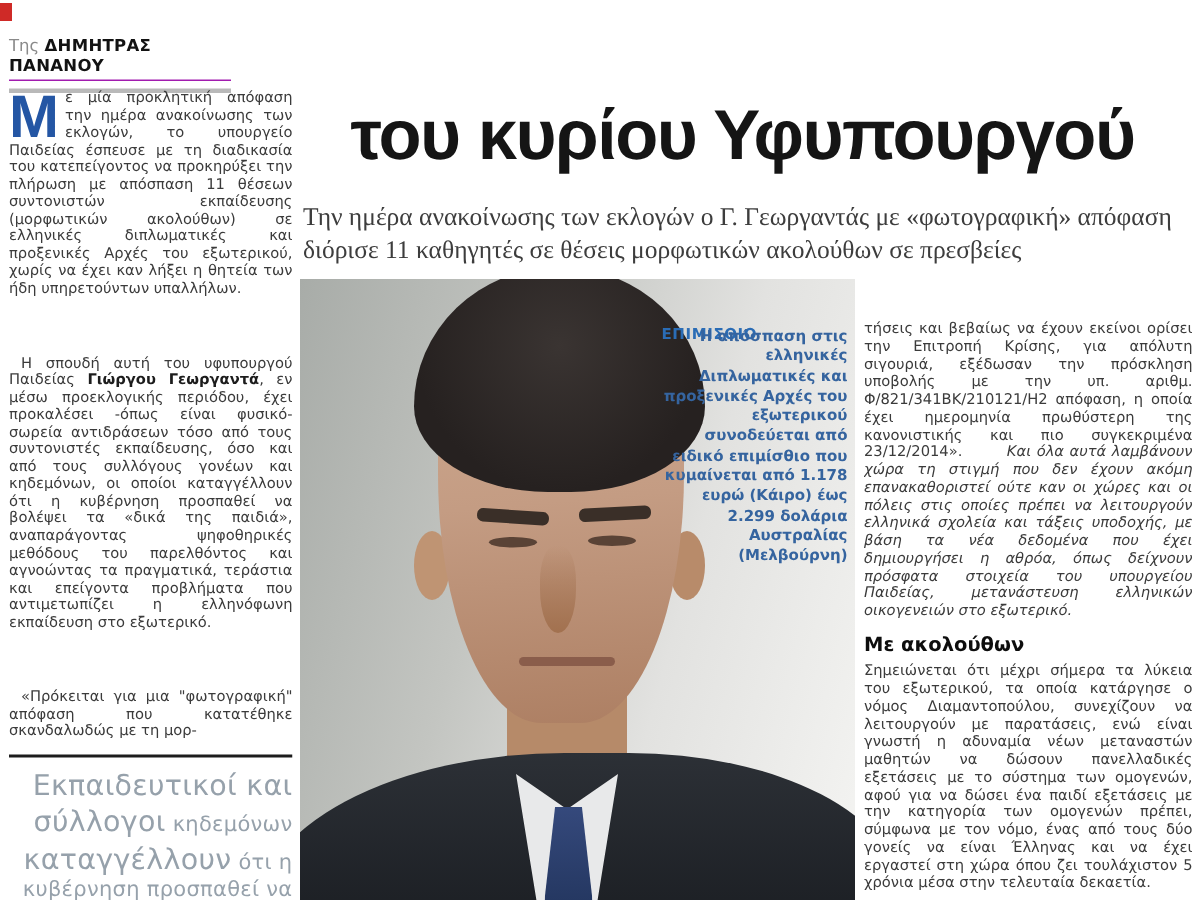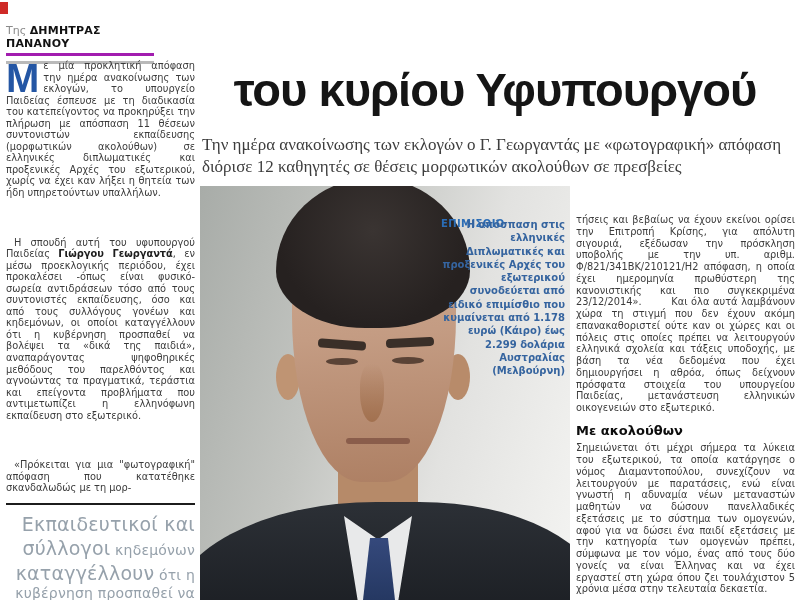--- a/index.html
+++ b/index.html
@@ -4,21 +4,21 @@
 <style>
   html,body{margin:0;padding:0;}
   body{width:800px;height:600px;background:#ffffff;font-family:"DejaVu Sans",sans-serif;}
   .page{position:relative;width:800px;height:600px;background:#fff;overflow:hidden;}
 
   
   .corner-mark{position:absolute;left:0;top:2px;width:8px;height:12px;background:#cf2a27;}
 
   
   .byline{position:absolute;left:6px;top:24px;width:148px;}
-  .byline-top{font-size:11px;border-bottom:3px solid #a21caf;padding-bottom:3px;}
+  .byline-top{font-size:11px;border-bottom:1px solid #a21caf;padding-bottom:3px;}
   .byline-prefix{color:#8a8a8a;}
   .byline-author{font-weight:bold;color:#121212;letter-spacing:.2px;}
   .byline-email{font-weight:bold;font-size:10.5px;color:#222;padding-top:3px;}
   .byline-rule{margin-top:5px;height:3px;background:#b9b9b9;}
 
   
   .headline{position:absolute;left:193px;top:10px;width:604px;margin:0;text-align:center;
     font-family:"Liberation Sans",sans-serif;font-weight:700;font-size:47px;line-height:1.13;
     color:#151515;letter-spacing:-1px;}
 
@@ -27,21 +27,21 @@
     font-family:"Liberation Serif",serif;font-size:17px;line-height:1.3;color:#3d3d3d;}
 
   
   .left-col{position:absolute;left:6px;top:60px;width:189px;height:540px;overflow:hidden;
     font-size:9.8px;line-height:1.18;color:#3b3b3b;text-align:justify;}
   .right-col{position:absolute;left:576px;top:214px;width:219px;height:386px;overflow:hidden;
     font-size:9.8px;line-height:1.2;color:#3b3b3b;text-align:justify;}
   .body-p{margin:0 0 2px 0;}
   .body-p.indent{text-indent:8px;margin-top:38px;}
   .body-p b{color:#1c1c1c;}
-  .ital{margin-left:26px;}
+  .ital{font-style:italic;margin-left:26px;}
   .dropcap{float:left;font-family:"Liberation Sans",sans-serif;font-weight:bold;font-size:40px;
     line-height:.8;color:#2456a4;margin:2px 4px 0 0;}
 
   
   .quote-rule{border-top:2px solid #1c1c1c;margin:9px 0 7px 0;}
   .pull-quote{color:#96a1ab;font-size:14px;line-height:1.28;text-align:right;letter-spacing:.2px;}
   .pq-lg{font-size:19px;}
 
   
   .photo{position:absolute;left:200px;top:186px;width:370px;height:414px;overflow:hidden;
@@ -91,21 +91,21 @@
       <span class="byline-author">ΔΗΜΗΤΡΑΣ ΠΑΝΑΝΟΥ</span>
     </div>
     <div class="byline-rule"></div>
   </div>
 
   <h1 class="headline">
     <br>
     <span>του κυρίου Υφυπουργού</span>
   </h1>
 
-  <p class="subheadline">Την ημέρα ανακοίνωσης των εκλογών ο Γ. Γεωργαντάς με «φωτογραφική» απόφαση διόρισε 12 καθηγητές σε θέσεις μορφωτικών ακολούθων σε πρεσβείες</p>
+  <p class="subheadline">Την ημέρα ανακοίνωσης των εκλογών ο Γ. Γεωργαντάς με «φωτογραφική» απόφαση διόρισε 11 καθηγητές σε θέσεις μορφωτικών ακολούθων σε πρεσβείες</p>
 
   <div class="left-col">
     <p class="body-p">
       <span class="dropcap">Μ</span><span>ε μία προκλητική απόφαση την ημέρα ανακοίνωσης των εκλογών, το υπουργείο Παιδείας έσπευσε με τη διαδικασία του κατεπείγοντος να προκηρύξει την πλήρωση με απόσπαση 11 θέσεων συντονιστών εκπαίδευσης (μορφωτικών ακολούθων) σε ελληνικές διπλωματικές και προξενικές Αρχές του εξωτερικού, χωρίς να έχει καν λήξει η θητεία των ήδη υπηρετούντων υπαλλήλων.</span>
     </p>
     <p class="body-p indent">
       <span>Η σπουδή αυτή του υφυπουργού Παιδείας </span><b>Γιώργου Γεωργαντά</b><span>, εν μέσω προεκλογικής περιόδου, έχει προκαλέσει -όπως είναι φυσικό- σωρεία αντιδράσεων τόσο από τους συντονιστές εκπαίδευσης, όσο και από τους συλλόγους γονέων και κηδεμόνων, οι οποίοι καταγγέλλουν ότι η κυβέρνηση προσπαθεί να βολέψει τα «δικά της παιδιά», αναπαράγοντας ψηφοθηρικές μεθόδους του παρελθόντος και αγνοώντας τα πραγματικά, τεράστια και επείγοντα προβλήματα που αντιμετωπίζει η ελληνόφωνη εκπαίδευση στο εξωτερικό.</span>
     </p>
     <p class="body-p indent">«Πρόκειται για μια "φωτογραφική" απόφαση που κατατέθηκε σκανδαλωδώς με τη μορ-</p>
 

